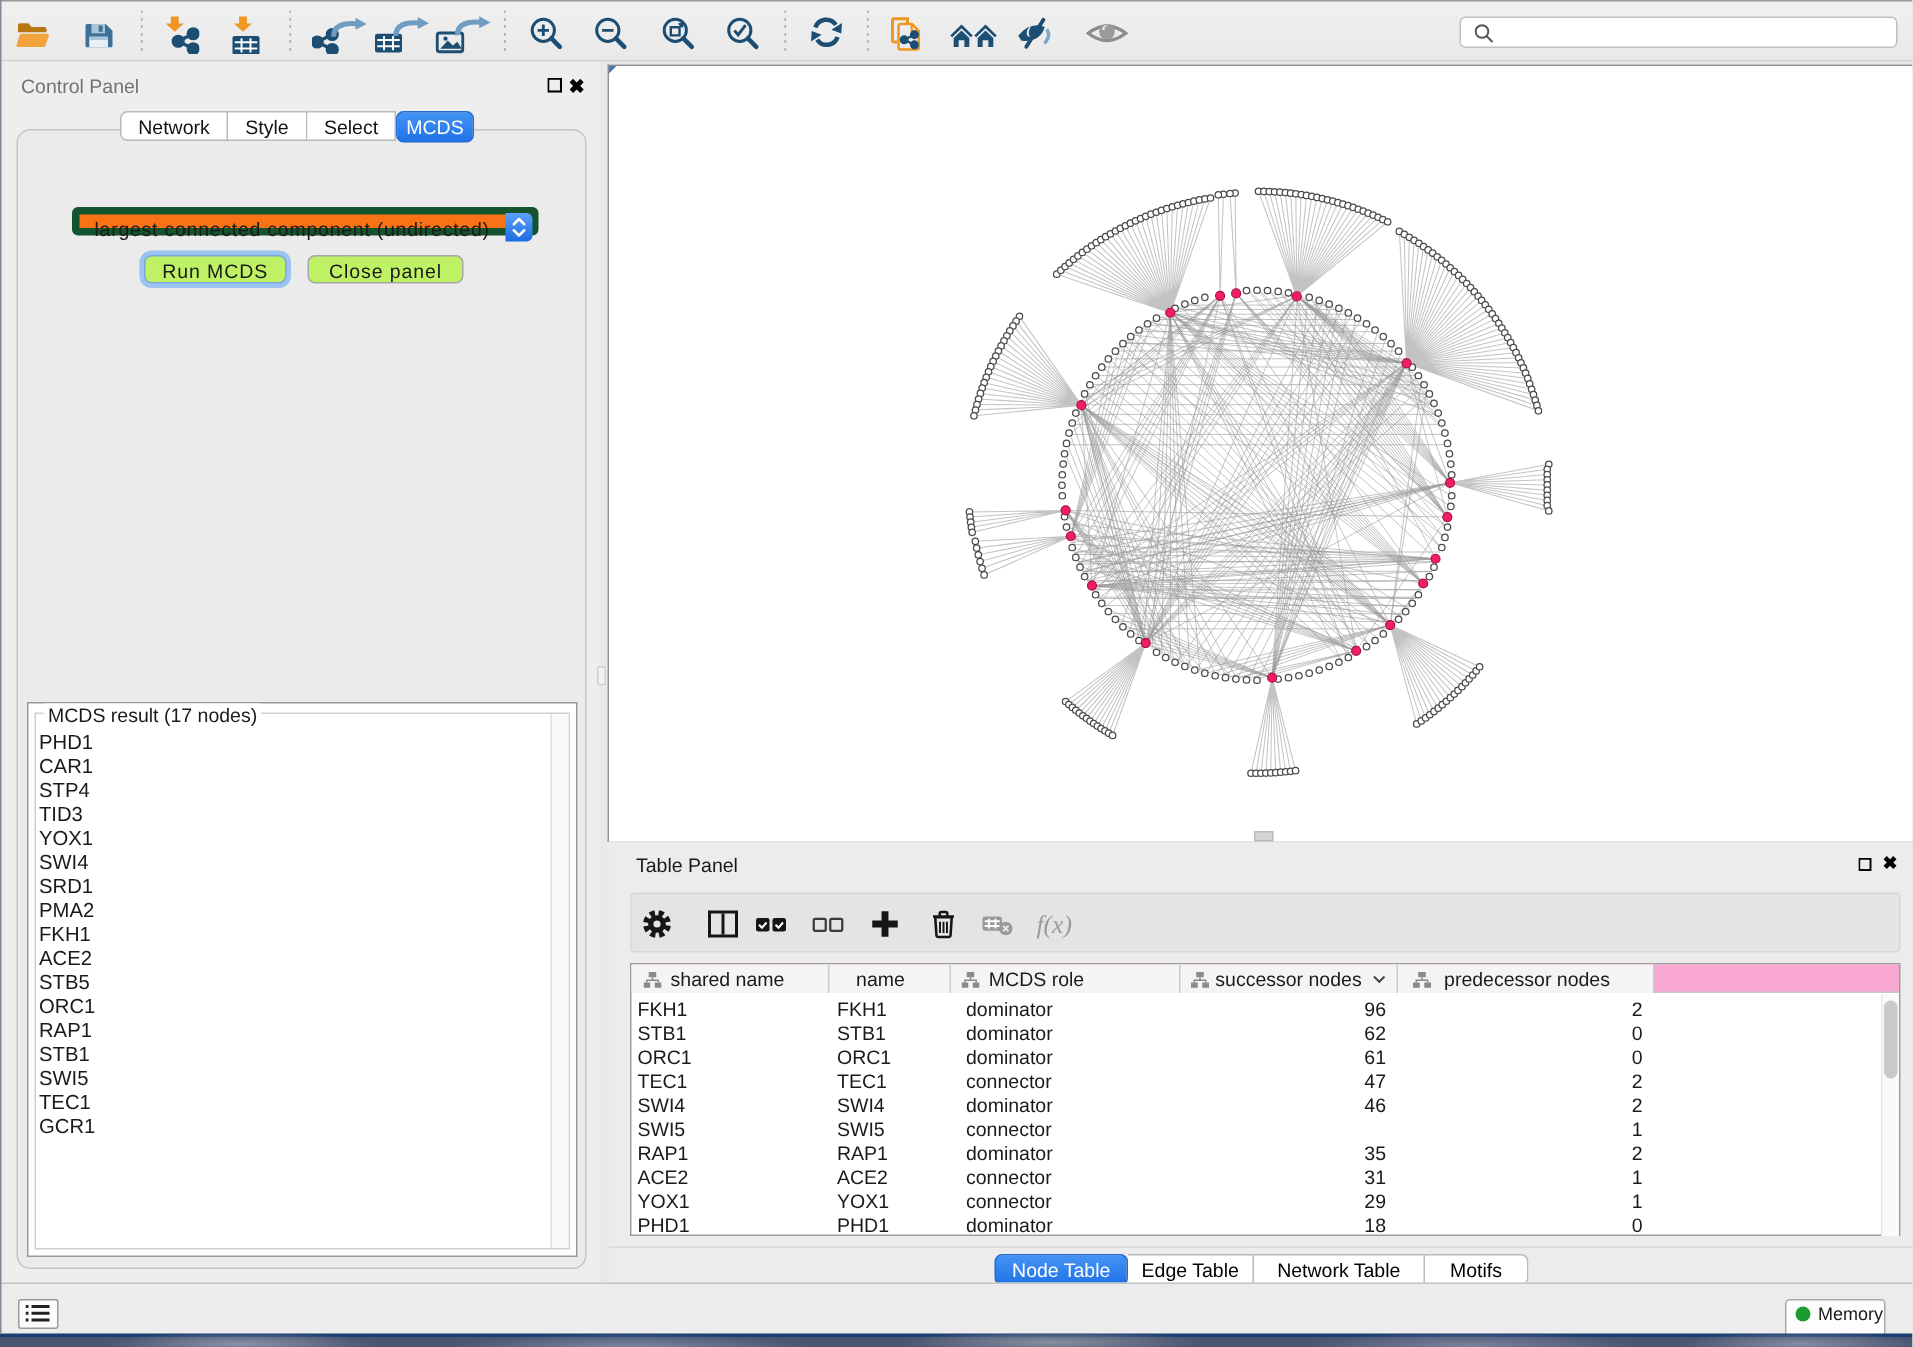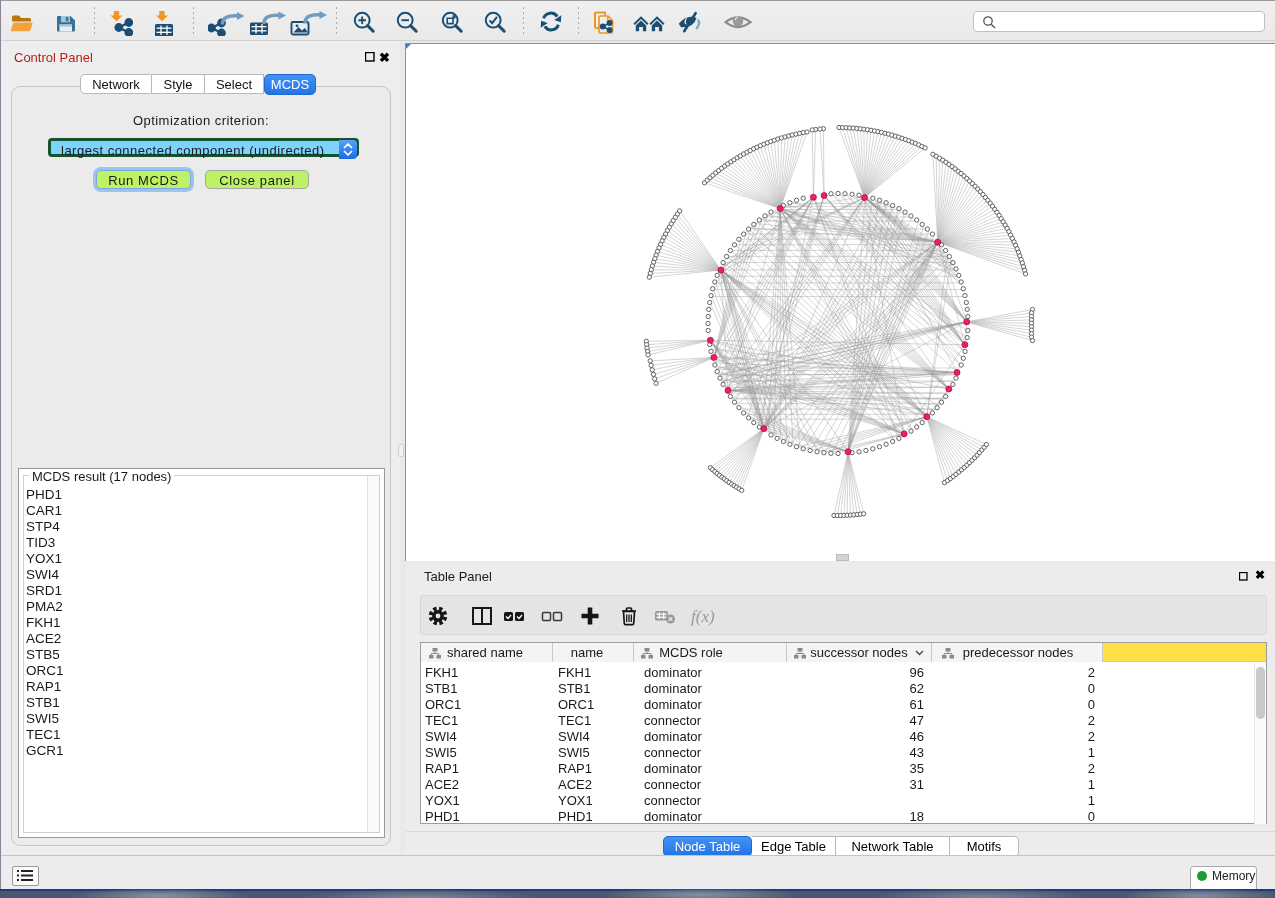--- a/index.html
+++ b/index.html
@@ -11,32 +11,32 @@
   background:linear-gradient(#f0f0f0,#e9e9e9); border-top:1px solid #9a9a9a; border-bottom:1px solid #d0d0d0; }
 .tbico { position:absolute; top:9px; }
 .tbsep { position:absolute; top:6px; width:1px; height:28px;
   background-image:repeating-linear-gradient(#aaa 0 2px, transparent 2px 5px); }
 #searchbox { position:absolute; left:973px; top:10px; width:292px; height:21px; background:#fff;
   border:1px solid #c0c0c0; border-radius:4px; }
 #searchbox svg { position:absolute; left:8px; top:3px; }
 
 
 #cp { position:absolute; left:1px; top:41px; width:399px; height:814px; background:#eeeeee; }
-#cp-title { position:absolute; left:13px; top:9px; font-size:13px; color:#b91c1c; }
+#cp-title { position:absolute; left:13px; top:9px; font-size:13px; color:#737373; }
 .winbtn { position:absolute; top:9px; font-size:12px; color:#000; }
 #cp-tabs { position:absolute; top:33px; left:79px; height:31px; display:flex; font-size:13px; z-index:3; }
 .tab { background:#fff; border:1px solid #b9b9b9; border-left:none; padding-top:2px; height:20px;
   text-align:center; color:#111; }
 .tab:first-child { border-left:1px solid #b9b9b9; border-radius:5px 0 0 5px; }
 .tab.sel { background:linear-gradient(#4493f4,#2173e8); color:#fff; border:1px solid #1e6ad0; border-radius:5px; height:21px; margin-top:0px; }
 #cp-panel { position:absolute; left:10px; top:45px; width:380px; height:760px; background:#ebebeb;
   border:1px solid #c6c6c6; border-radius:9px; }
 #opt-label { position:absolute; top:26px; width:100%; text-align:center; font-size:13px; letter-spacing:0.45px; }
-#dropdown { position:absolute; left:36px; top:51px; width:311px; height:19px; background:#7dd3fc;
-  border:3px solid #14532d; border-radius:4px; font-size:13px; }
+#dropdown { position:absolute; left:36px; top:51px; width:311px; height:19px; background:#f97316;
+  border:5px solid #14532d; border-radius:4px; font-size:13px; }
 #dropdown .txt { position:absolute; left:10px; top:2px; letter-spacing:0.5px; }
 #dd-btn { position:absolute; right:-1px; top:-1px; width:18px; height:19px; border-radius:0 4px 4px 0;
   background:linear-gradient(#5ba1f7,#1c6be2); }
 #dd-btn svg { position:absolute; left:3px; top:2px; }
 .btn { position:absolute; background:#bef264; border:1px solid #a6a6a6; border-radius:5px; font-size:13px;
   text-align:center; padding-top:2px; height:19px; letter-spacing:0.6px; }
 #btn-run { left:84px; top:83px; width:95px; box-shadow:0 0 0 3px #9cc3f1; border-color:#7aa8dd; }
 #btn-close { left:193px; top:83px; width:104px; }
 
 #mcds-box { position:absolute; left:6px; top:381px; width:367px; height:370px; background:#fff; border:1px solid #999; }
@@ -52,21 +52,21 @@
   background:linear-gradient(#ececec,#dadada); border-bottom:1px solid #b5b5b5; border-radius:4px 0 0 0; }
 #net-title { position:absolute; width:100%; top:4px; text-align:left; font-size:13px; color:#222; }
 .light { position:absolute; top:4px; width:11px; height:11px; border-radius:50%; }
 #net-canvas { position:absolute; left:0; top:22px; width:100%; height:495px; background:#fff; }
 
 
 #tp { position:absolute; left:406px; top:562px; width:869px; height:293px; background:#ececec; }
 #tp-title { position:absolute; left:18px; top:7px; font-size:13px; }
 #tp-toolbar { position:absolute; left:14px; top:33px; right:8px; height:40px; background:#e4e4e4; border:1px solid #d7d7d7; border-radius:3px;}
 #tbl { position:absolute; left:14px; top:80px; width:847px; height:182px; background:#fff; border:1px solid #9d9d9d; }
-#tbl-head { position:absolute; left:0; top:0; width:845px; height:19px; background:#fde047; border-bottom:1px solid #c9c9c9; font-size:13px; }
+#tbl-head { position:absolute; left:0; top:0; width:845px; height:19px; background:#f9a8d4; border-bottom:1px solid #c9c9c9; font-size:13px; }
 .hsep { position:absolute; top:0; width:1px; height:19px; background:#c9c9c9; }
 .hlbl { position:absolute; top:2px; transform:translateX(-50%); white-space:nowrap; }
 .thico { position:absolute; top:4px; }
 .row { position:absolute; left:0; width:100%; height:16px; font-size:13px; }
 .c1 { position:absolute; left:4px; }
 .c2 { position:absolute; left:137px; }
 .c3 { position:absolute; left:223px; }
 .c4 { position:absolute; width:503px; text-align:right; }
 .c5 { position:absolute; width:674px; text-align:right; }
 #tbl-scroll { position:absolute; right:0px; top:20px; width:12px; height:161px; background:#fafafa; border-left:1px solid #e8e8e8; }
@@ -227,21 +227,20 @@
     </div>
 </div>
 
 <div id="cp">
   <div id="cp-title">Control Panel</div>
   <div class="winbtn" style="left:364px; top:10px"><svg width="10" height="10">
         <rect x="0.5" y="0.5" width="8.5" height="8.5" fill="none" stroke="#000" stroke-width="1.4"></rect>
       </svg></div>
   <div class="winbtn" style="left:378px; font-weight:bold; font-size:13px;">✖</div>
   <div id="cp-panel">
-    <div id="opt-label">Optimization criterion:</div>
     <div id="dropdown">
         <span class="txt">largest connected component (undirected)</span>
       <div id="dd-btn">
           <svg width="12" height="15" viewBox="0 0 12 15">
             <path d="M2.5 5.5L6 2L9.5 5.5" fill="none" stroke="#fff" stroke-width="1.7" stroke-linecap="round" stroke-linejoin="round"></path>
             <path d="M2.5 9.5L6 13L9.5 9.5" fill="none" stroke="#fff" stroke-width="1.7" stroke-linecap="round" stroke-linejoin="round"></path>
           </svg>
         </div>
     </div>
     <div class="btn" id="btn-run">Run MCDS</div>
@@ -717,41 +716,41 @@
         <span class="c1">SWI4</span>
         <span class="c2">SWI4</span>
         <span class="c3">dominator</span>
         <span class="c4">46</span>
         <span class="c5">2</span>
       </div>
       <div class="row" style="top:102px">
         <span class="c1">SWI5</span>
         <span class="c2">SWI5</span>
         <span class="c3">connector</span>
-        <span class="c4">43</span>
         <span class="c5">1</span>
       </div>
       <div class="row" style="top:118px">
         <span class="c1">RAP1</span>
         <span class="c2">RAP1</span>
         <span class="c3">dominator</span>
         <span class="c4">35</span>
         <span class="c5">2</span>
       </div>
       <div class="row" style="top:134px">
         <span class="c1">ACE2</span>
         <span class="c2">ACE2</span>
         <span class="c3">connector</span>
         <span class="c4">31</span>
         <span class="c5">1</span>
       </div>
       <div class="row" style="top:150px">
         <span class="c1">YOX1</span>
         <span class="c2">YOX1</span>
         <span class="c3">connector</span>
+        <span class="c4">29</span>
         <span class="c5">1</span>
       </div>
       <div class="row" style="top:166px">
         <span class="c1">PHD1</span>
         <span class="c2">PHD1</span>
         <span class="c3">dominator</span>
         <span class="c4">18</span>
         <span class="c5">0</span>
       </div>
     <div id="tbl-scroll">

